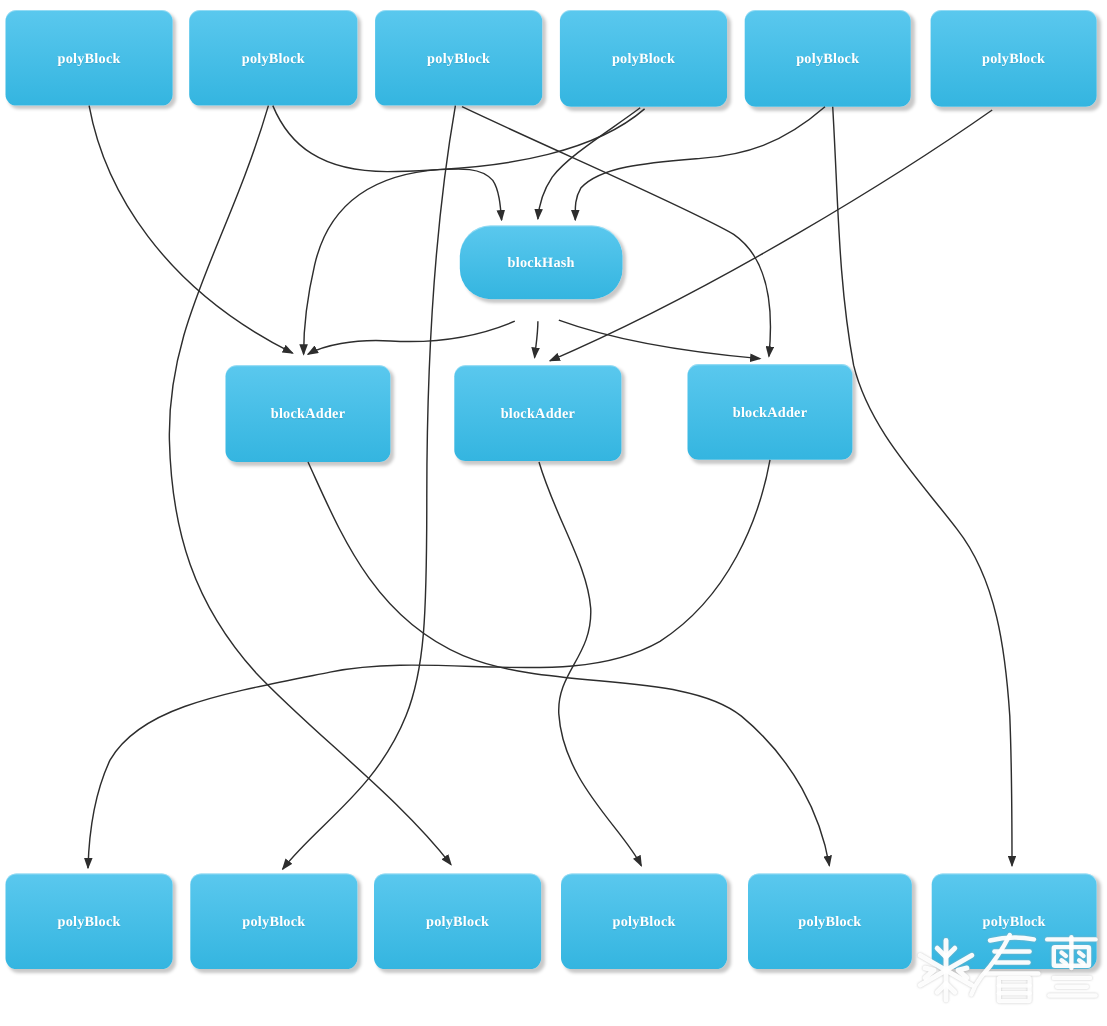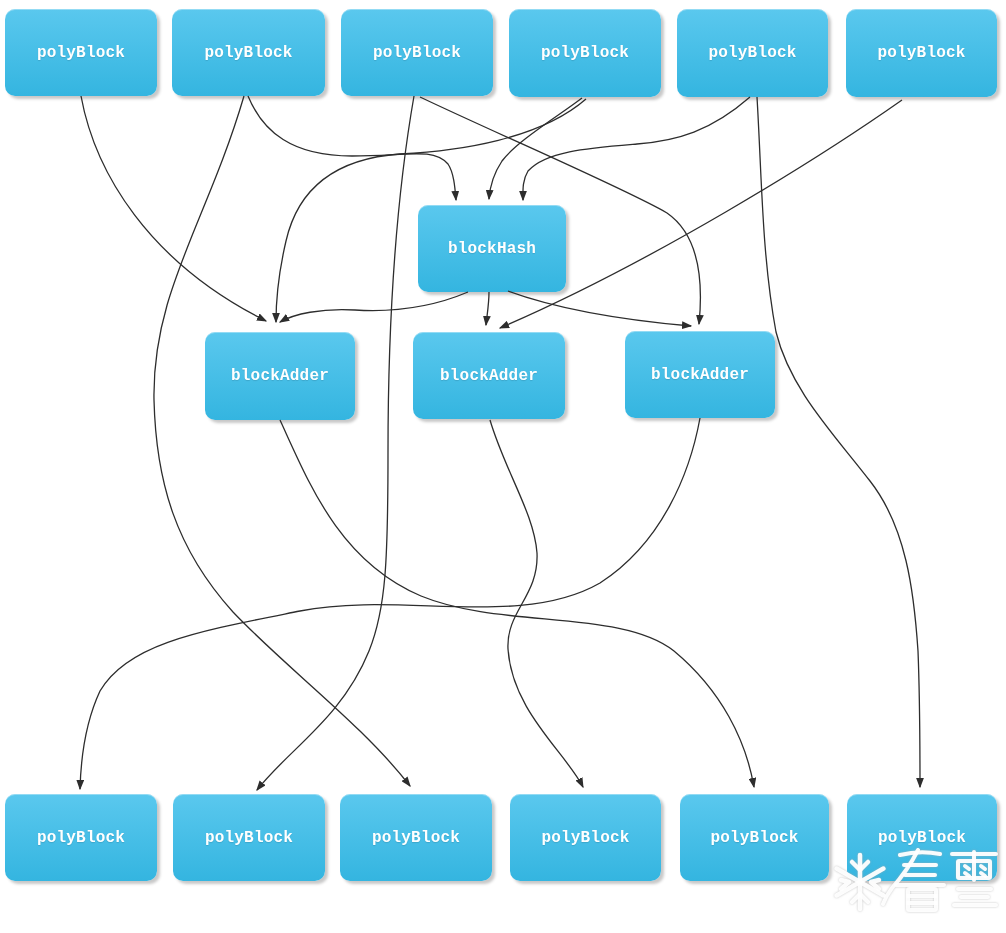--- a/index.html
+++ b/index.html
@@ -7,23 +7,23 @@
   .node{
     position:absolute;
     border-radius:10px;
     background:linear-gradient(180deg,var(--node-top,#5ac8ee),var(--node-bottom,#34b5e0));
     box-shadow:3px 3px 3px rgba(0,0,0,0.22), inset 0 1px 0 rgba(255,255,255,0.35);
     display:flex;align-items:center;justify-content:center;
     cursor:pointer;
   }
   .node .lbl{
     color:var(--node-text,#ffffff);
-    font-weight:bold;font-size:16px;letter-spacing:0.2px;
+    font-weight:bold;font-size:13px;letter-spacing:0.2px;
     text-shadow:0 1px 1px rgba(0,0,0,0.12);
-    font-family:Liberation Mono, monospace;
+    font-family:Liberation Serif, serif;
   }
   #edges{position:absolute;left:0;top:0;pointer-events:none;}
   #edges path.edge{fill:none;stroke:var(--edge-color,#2d2d2d);stroke-width:1.3px;}
   #watermark{
     position:absolute;left:828px;top:842px;width:172px;height:76px;
     pointer-events:none;
     filter:drop-shadow(0 0 1px rgba(170,170,170,0.7));
   }
   #watermark path,#watermark rect{fill:none;stroke:rgba(255,255,255,0.95);stroke-linecap:round;stroke-linejoin:round;}
   .wm-hidden-text{position:absolute;width:1px;height:1px;overflow:hidden;clip:rect(0 0 0 0);white-space:nowrap;}
@@ -44,21 +44,21 @@
     </div>
     <div class="node" style="left: 509px; top: 9px; width: 152px; height: 88px;">
       <span class="lbl">polyBlock</span>
     </div>
     <div class="node" style="left: 677px; top: 9px; width: 151px; height: 88px;">
       <span class="lbl">polyBlock</span>
     </div>
     <div class="node" style="left: 846px; top: 9px; width: 151px; height: 88px;">
       <span class="lbl">polyBlock</span>
     </div>
-    <div class="node" style="left: 418px; top: 205px; width: 148px; height: 87px;">
+    <div class="node" style="left: 418px; top: 205px; width: 148px; height: 67px; border-radius: 28px;">
       <span class="lbl">blockHash</span>
     </div>
     <div class="node" style="left: 205px; top: 332px; width: 150px; height: 88px;">
       <span class="lbl">blockAdder</span>
     </div>
     <div class="node" style="left: 413px; top: 332px; width: 152px; height: 87px;">
       <span class="lbl">blockAdder</span>
     </div>
     <div class="node" style="left: 625px; top: 331px; width: 150px; height: 87px;">
       <span class="lbl">blockAdder</span>

